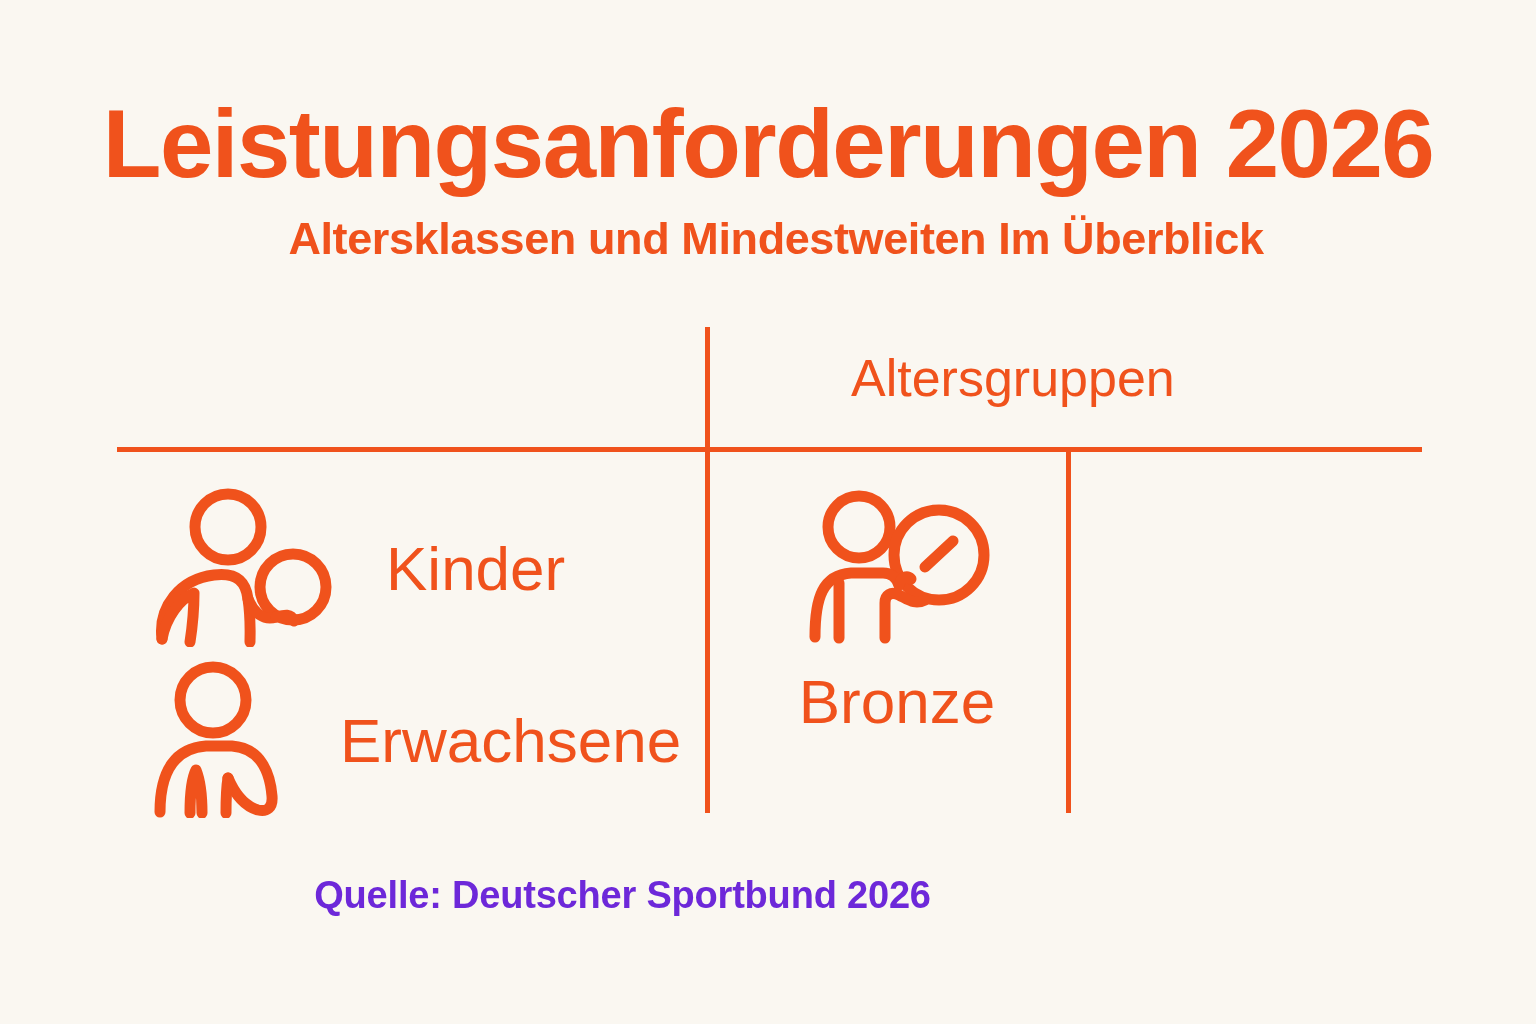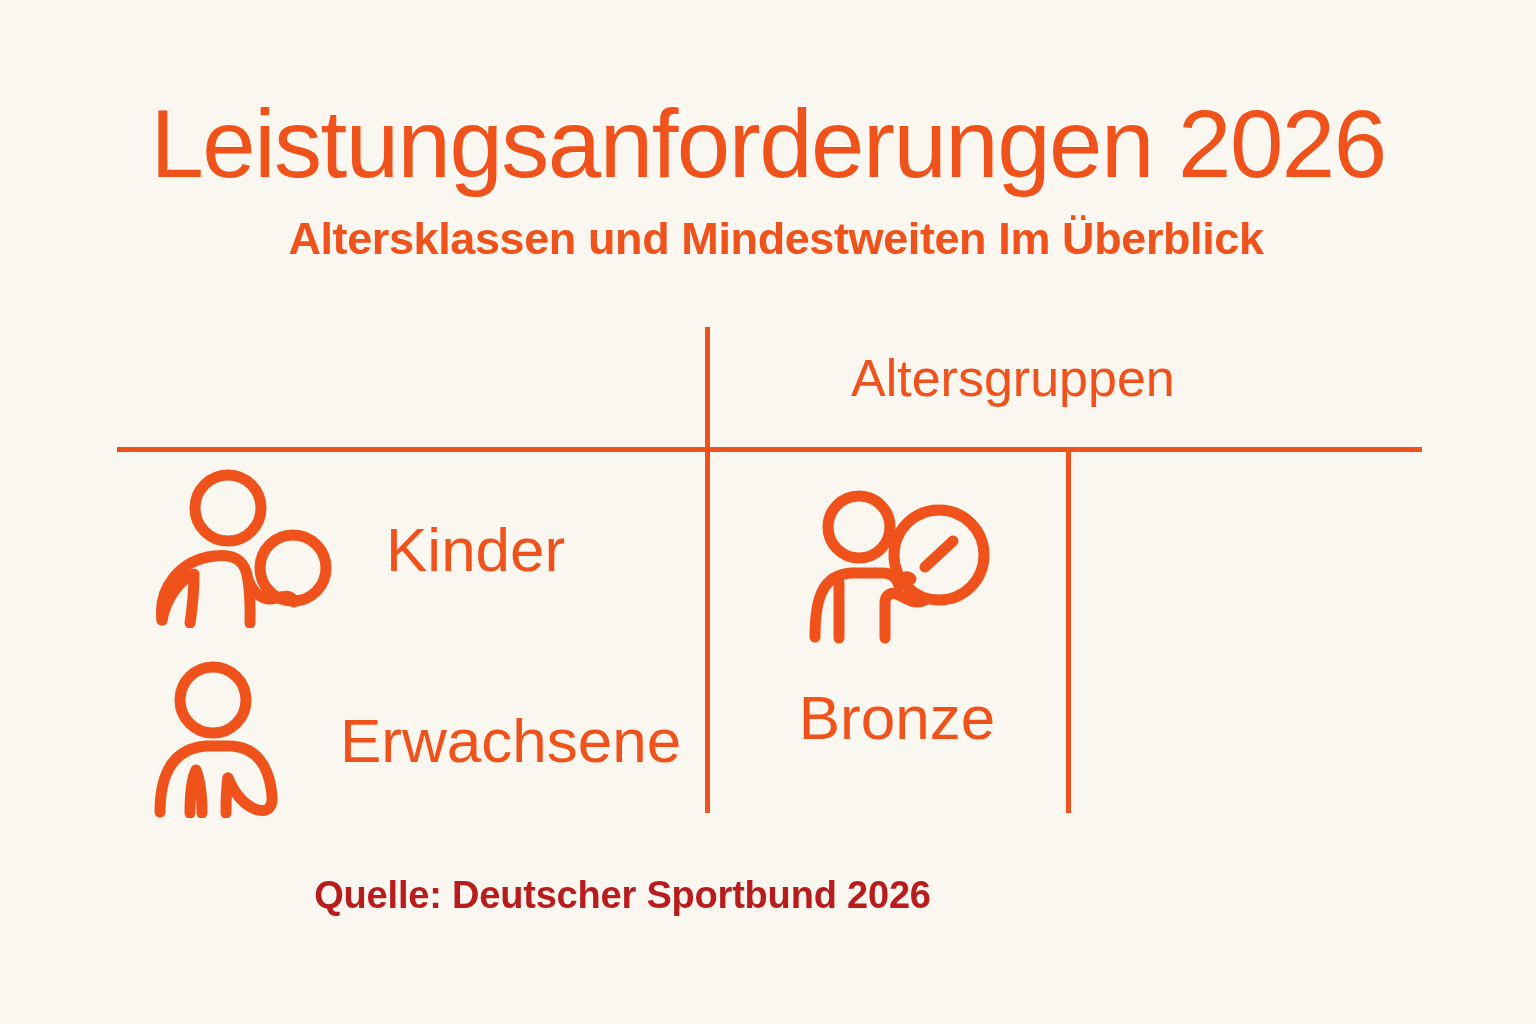--- a/index.html
+++ b/index.html
@@ -20,21 +20,21 @@
   }
 
   
   .title {
     position: absolute;
     left: 0;
     top: 96px;
     width: 1536px;
     text-align: center;
     font-size: 96px;
-    font-weight: 400;
+    font-weight: 700;
     letter-spacing: -1.5px;
     color: #f0521c;
     line-height: 1.0;
     white-space: nowrap;
   }
   .subtitle {
     position: absolute;
     left: 8px;
     top: 216px;
     width: 1536px;
@@ -97,34 +97,34 @@
   }
   .cell-label {
     font-size: 62px;
     font-weight: 400;
     color: #f0521c;
     line-height: 1.0;
     white-space: nowrap;
   }
 
   
-  .cell-kids      { left: 148px; top: 468px; }
+  .cell-kids      { left: 148px; top: 487px; }
   .cell-kids .cell-label      { margin-left: 38px; margin-top: 4px; }
   .cell-adults    { left: 148px; top: 660px; }
   .cell-adults .cell-label    { margin-left: 22px; margin-top: 4px; }
 
   
   .cell-bronze {
     left: 786px;
     top: 485px;
     flex-direction: column;
     align-items: center;
     width: 222px;
   }
-  .cell-bronze .cell-label { margin-top: 42px; }
+  .cell-bronze .cell-label { margin-top: 26px; }
 
   
   .cell-gold {
     left: 1140px;
     top: 470px;
     flex-direction: column;
     align-items: center;
     width: 190px;
   }
   .cell-gold .cell-label { margin-top: 48px; }
@@ -132,21 +132,21 @@
   
   .source {
     position: absolute;
     left: 0;
     top: 876px;
     width: 1245px;
     text-align: center;
     font-size: 38px;
     font-weight: 700;
     letter-spacing: -0.2px;
-    color: #b91c1c;
+    color: #6d28d9;
     line-height: 1.0;
     white-space: nowrap;
   }
 
   svg { display: block; }
 </style>
 </head>
 <body>
 
 <div class="poster">

